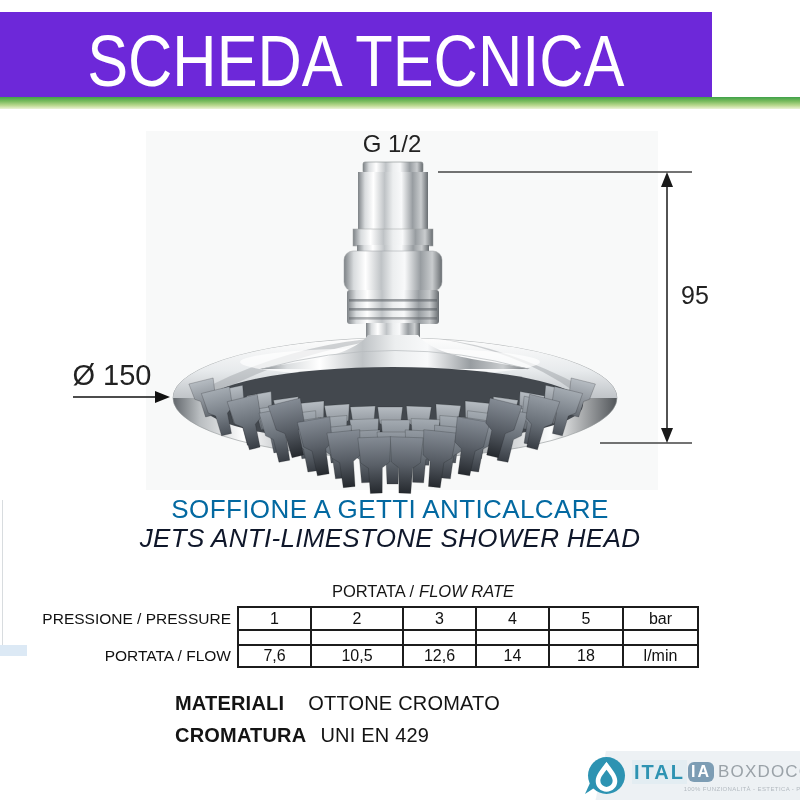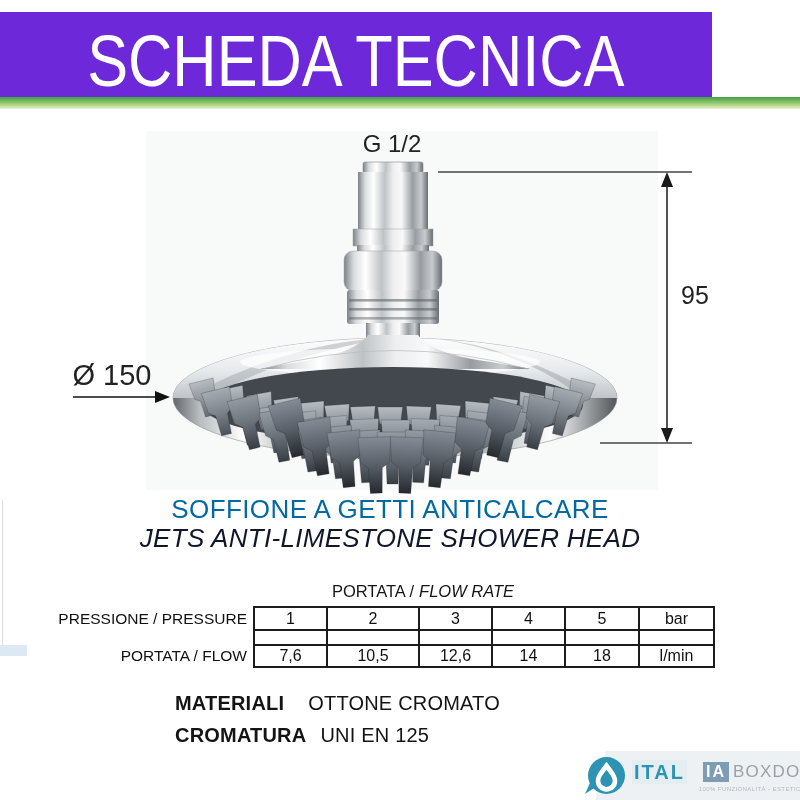--- a/index.html
+++ b/index.html
@@ -19,21 +19,21 @@
   .dim-text{font-family:"Liberation Sans",sans-serif;fill:#222222;}
   
   .caption1{position:absolute;left:0;top:494px;width:780px;text-align:center;
     font-size:26px;letter-spacing:0.4px;color:#0369a1;}
   .caption2{position:absolute;left:0;top:523px;width:780px;text-align:center;
     font-size:26px;font-style:italic;letter-spacing:0.3px;color:#0f172a;}
   
   .table-title{position:absolute;left:46px;top:582px;width:754px;text-align:center;
     font-size:16.5px;color:#151515;}
   .table-title .it{font-style:italic;margin-left:5px;}
-  table.flow{position:absolute;left:52px;top:606px;border-collapse:collapse;}
+  table.flow{position:absolute;left:36px;top:606px;border-collapse:collapse;}
   table.flow td{border:2px solid #1c1c1c;text-align:center;font-size:16px;
     color:#111;padding:0;vertical-align:middle;}
   table.flow td.lbl{border:none;text-align:right;padding-right:6px;
     font-size:15.5px;white-space:nowrap;background:#fff;}
   table.flow tr:nth-child(1) td{height:21px;}
   table.flow tr:nth-child(2) td{height:13px;}
   table.flow tr:nth-child(3) td{height:20px;}
   
   .spec-line{position:absolute;left:175px;display:flex;gap:14px;
     font-size:20px;color:#141414;letter-spacing:0.2px;}
@@ -47,21 +47,21 @@
   .drop-badge{position:relative;width:37px;height:37px;margin-left:16px;flex:0 0 auto;
     background:#2d93b2;border-radius:50%;}
   .drop-badge::after{content:'';position:absolute;left:-3px;bottom:0px;width:11px;height:11px;
     background:#2d93b2;clip-path:polygon(0 100%,100% 35%,45% 0);}
   .drop-badge svg{position:absolute;left:0;top:0;}
   .brand-col{margin-left:7px;display:flex;flex-direction:column;}
   .brand-line{display:flex;align-items:center;line-height:1;}
   .brand-ital{font-weight:700;font-size:20px;color:#2d93b2;background:#e3edf2;
     padding:2px 2px;letter-spacing:2px;}
   .brand-ia{font-weight:700;font-size:16px;color:#ffffff;background:#7d9db4;
-    padding:2px 3px;letter-spacing:2px;margin-left:16px;}
+    padding:2px 3px;letter-spacing:2px;margin-left:1px;border-radius:6px;}
   .brand-box{font-size:17px;color:#9aa2a8;margin-left:4px;letter-spacing:1.2px;white-space:nowrap;}
   .tagline{font-size:6px;color:#b3bac0;text-align:right;margin-top:2px;letter-spacing:0.4px;}
   
   .artifact-vline{position:absolute;left:2px;top:500px;width:1px;height:146px;background:#d8dcdf;}
   .artifact-bluebar{position:absolute;left:0;top:645px;width:27px;height:11px;background:#dce9f5;}
 </style>
 </head>
 <body>
 
 <div class="page">
@@ -263,21 +263,21 @@
     </tr>
   </tbody>
     </table>
 
   <div class="spec-line spec-1">
     <span class="lab">MATERIALI</span>
     <span>OTTONE CROMATO</span>
   </div>
   <div class="spec-line spec-2">
     <span class="lab">CROMATURA</span>
-    <span>UNI EN 125</span>
+    <span>UNI EN 429</span>
   </div>
 
   <div class="logo-panel">
     <div class="drop-badge">
       <svg width="37" height="37" viewBox="0 0 24 24">
         <path d="M12 3 C 15.5,8 19,11.5 19,15.5 A 7,7 0 1 1 5,15.5 C 5,11.5 8.5,8 12,3 Z" fill="#ffffff"></path>
         <path d="M12 8.2 C 14,11 16,13 16,15.4 A 4,4 0 1 1 8,15.4 C 8,13 10,11 12,8.2 Z" fill="#2d93b2"></path>
       </svg>
     </div>
     <div class="brand-col">

